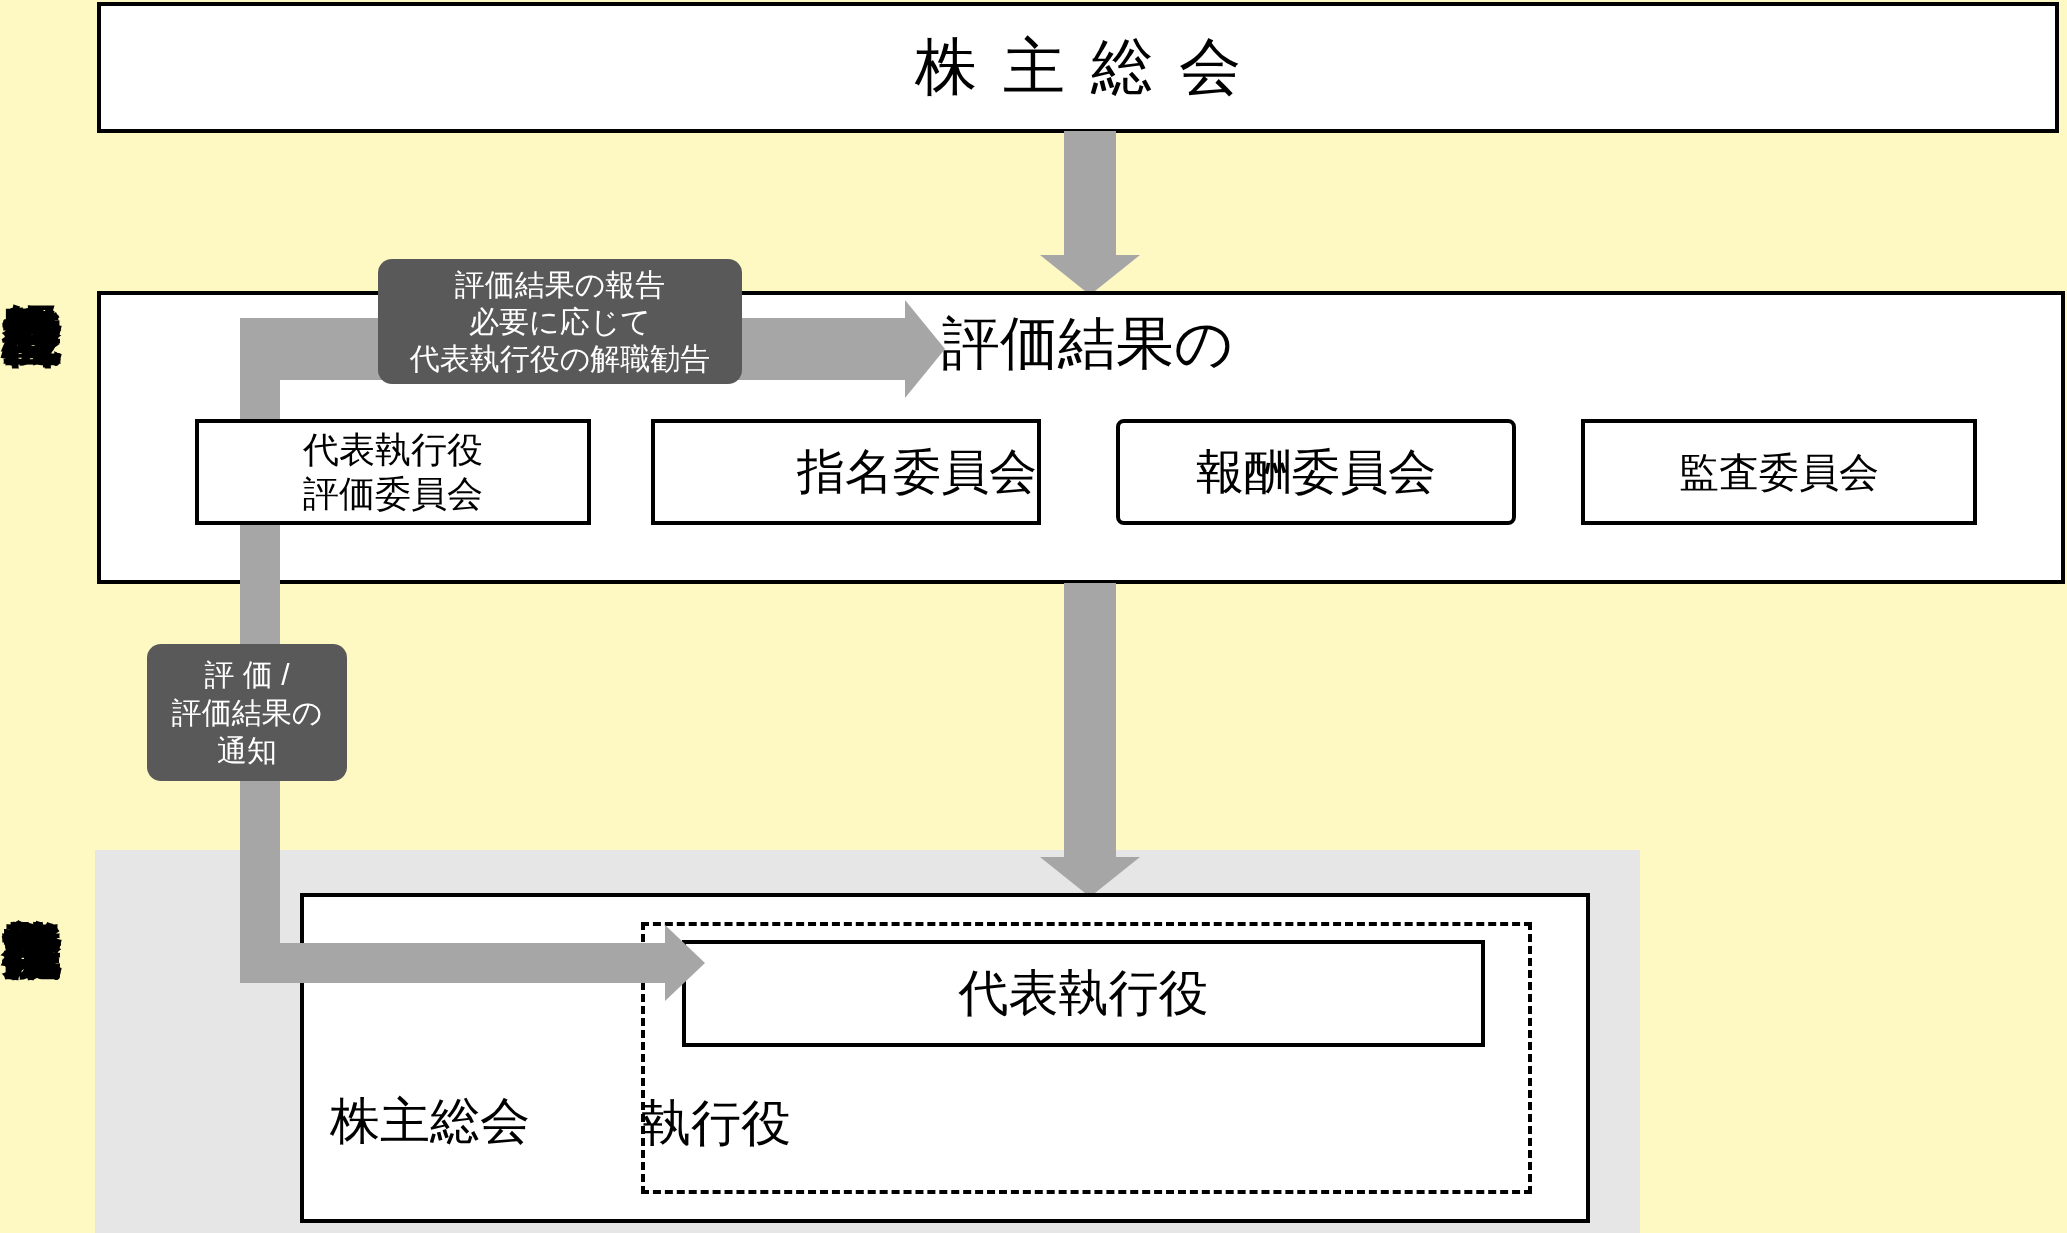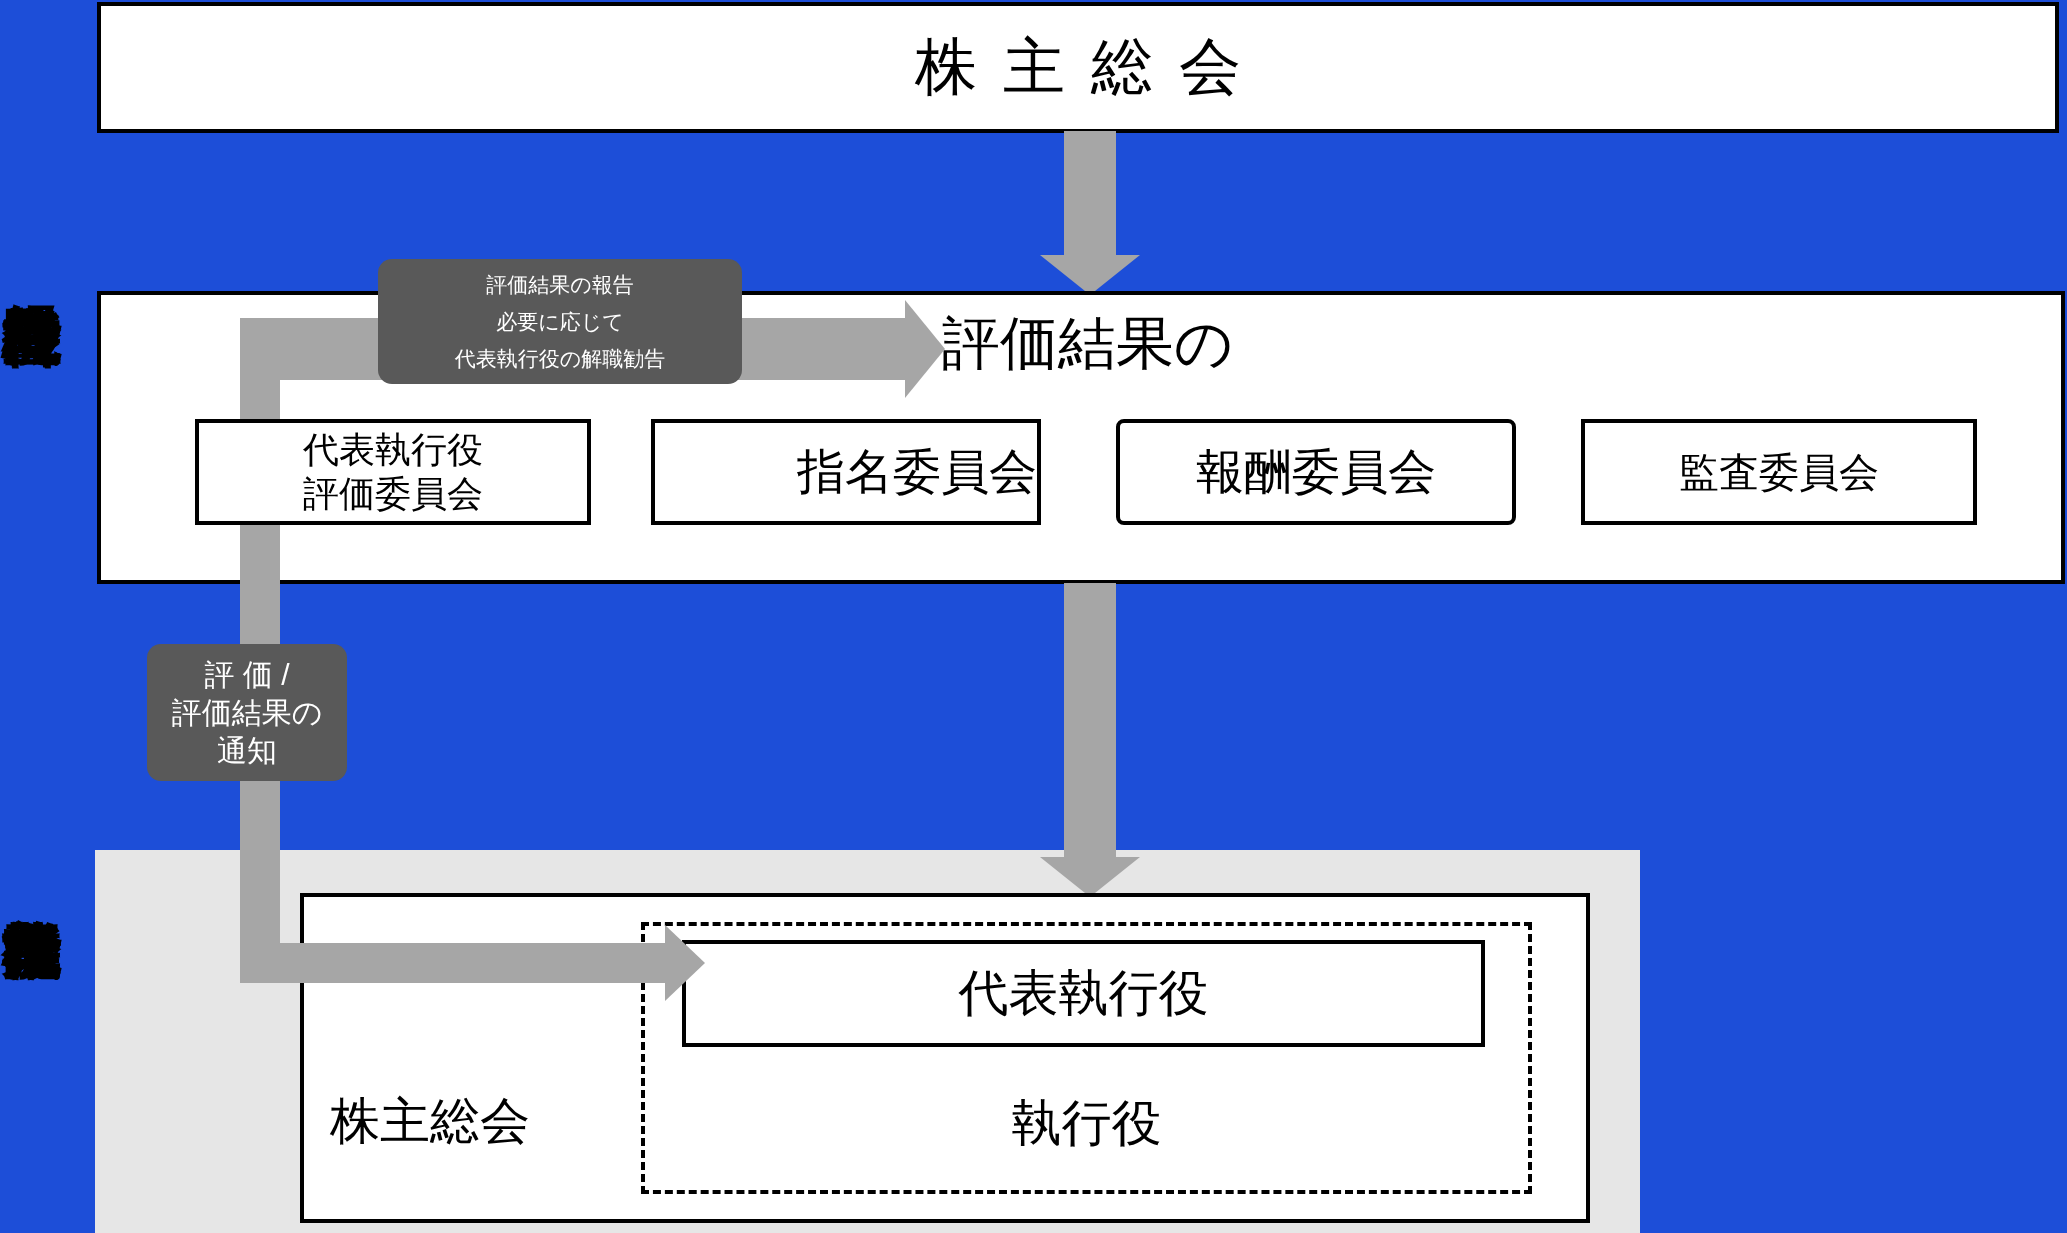--- a/index.html
+++ b/index.html
@@ -4,21 +4,21 @@
 <style>
   html, body {
     margin: 0;
     padding: 0;
     background: #ffffff;
   }
   #stage {
     position: relative;
     width: 2067px;
     height: 1233px;
-    background: #1d4ed8;
+    background: #fef9c3;
     font-family: "Liberation Sans", "DejaVu Sans", sans-serif;
     overflow: hidden;
   }
 
   
   .side-label {
     position: absolute;
     writing-mode: vertical-rl;
     text-orientation: upright;
     font-weight: 700;
@@ -141,21 +141,21 @@
     align-items: center;
     justify-content: center;
     font-size: 50px;
     color: #000000;
   }
   #label-executives {
     position: absolute;
     left: 641px;
     top: 1090px;
     width: 891px;
-    text-align: center;
+    text-align: left;
     font-size: 50px;
     color: #000000;
   }
   #label-management-meeting {
     position: absolute;
     left: 330px;
     top: 1088px;
     font-size: 50px;
     color: #000000;
     white-space: nowrap;
@@ -220,21 +220,21 @@
     align-items: center;
     justify-content: center;
     white-space: pre-line;
     box-sizing: border-box;
   }
   #callout-report {
     left: 378px;
     top: 259px;
     width: 364px;
     height: 125px;
-    font-size: 21px;
+    font-size: 30px;
     line-height: 37px;
   }
   #callout-evaluation {
     left: 147px;
     top: 644px;
     width: 200px;
     height: 137px;
     font-size: 30px;
     line-height: 38px;
   }

